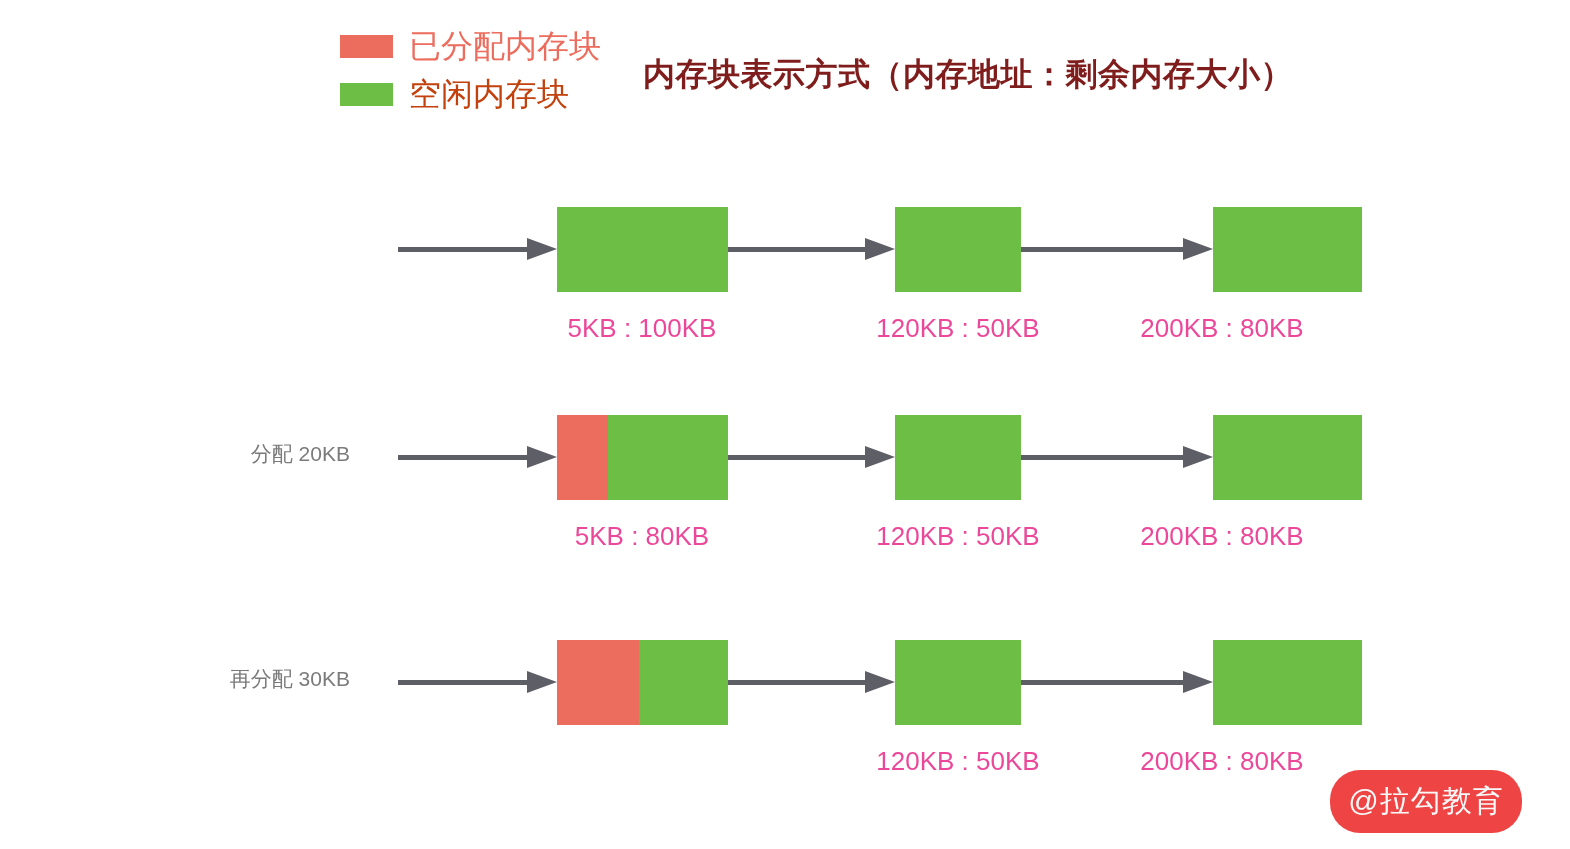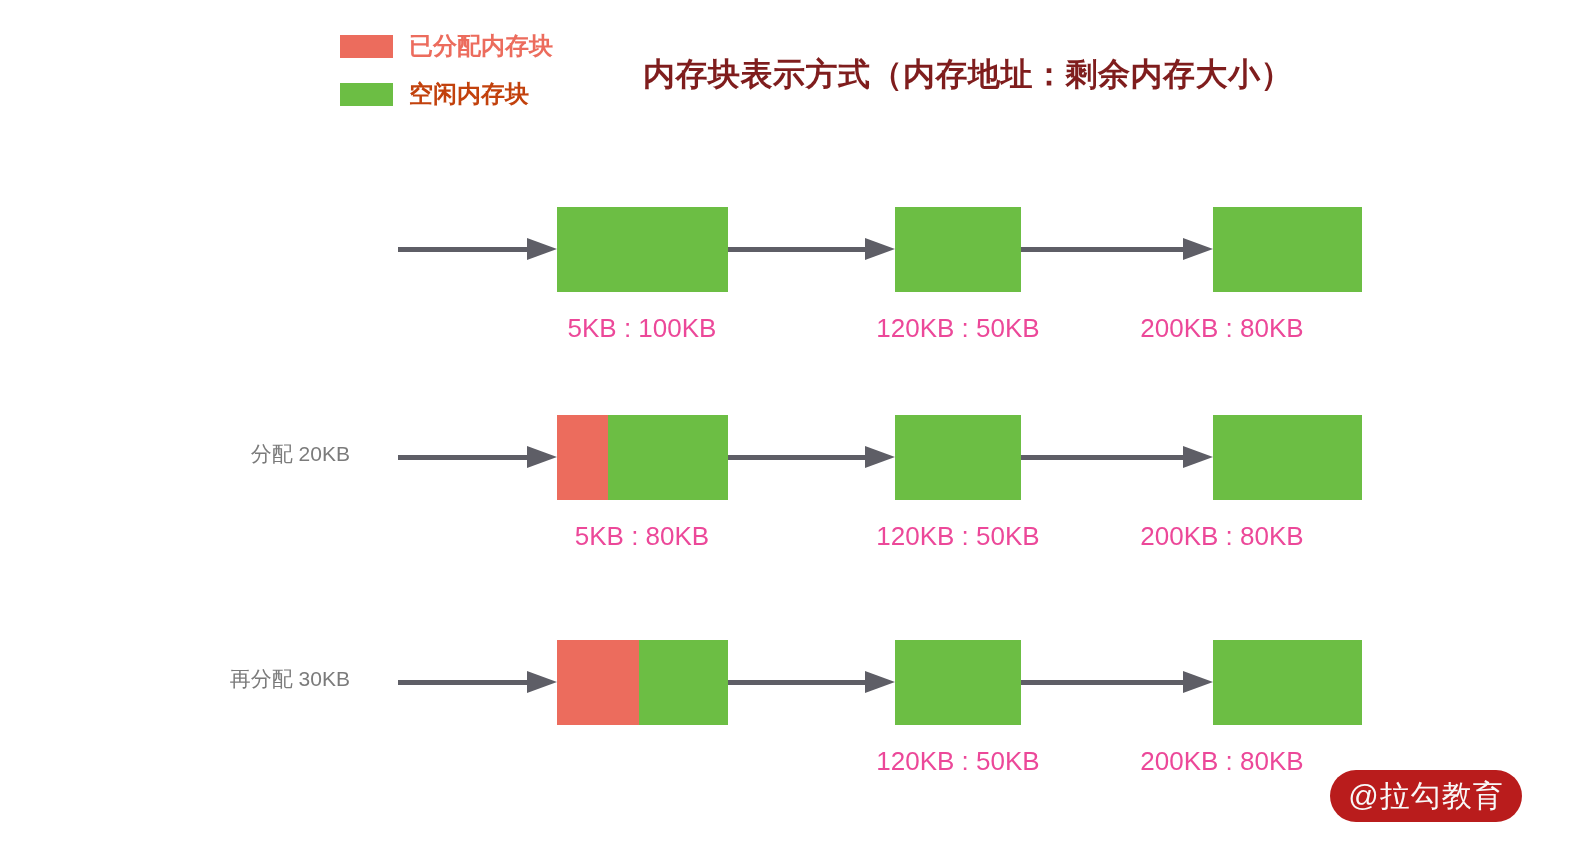--- a/index.html
+++ b/index.html
@@ -18,21 +18,21 @@
     left: 340px;
     top: 32px;
     display: flex;
     flex-direction: column;
     gap: 20px;
   }
   .legend-item { display: flex; align-items: center; gap: 16px; height: 28px; }
   .swatch { width: 53px; height: 23px; }
   .swatch.alloc { background: #EC6C5D; }
   .swatch.free  { background: #6CBE44; }
-  .legend-label { font-size: 24px; font-weight: 700; line-height: 1; }
+  .legend-label { font-size: 32px; font-weight: 400; line-height: 1; }
   .legend-label.alloc { color: #EC6C5D; }
   .legend-label.free  { color: #c2410c; }
 
   
   .title {
     position: absolute;
     left: 643px;
     top: 53px;
     font-size: 32px;
     font-weight: 600;
@@ -108,22 +108,22 @@
   }
   .rl2 { top: 440px; }
   .rl3 { top: 665px; }
 
   
   .watermark {
     position: absolute;
     left: 1330px;
     top: 770px;
     width: 192px;
-    height: 52px;
-    background: #b91c1c;
+    height: 63px;
+    background: #ef4444;
     border-radius: 30px;
     display: flex;
     align-items: center;
     justify-content: center;
     font-size: 30px;
     font-weight: 500;
     color: #F8F8F8;
     letter-spacing: 1px;
   }
 </style>

